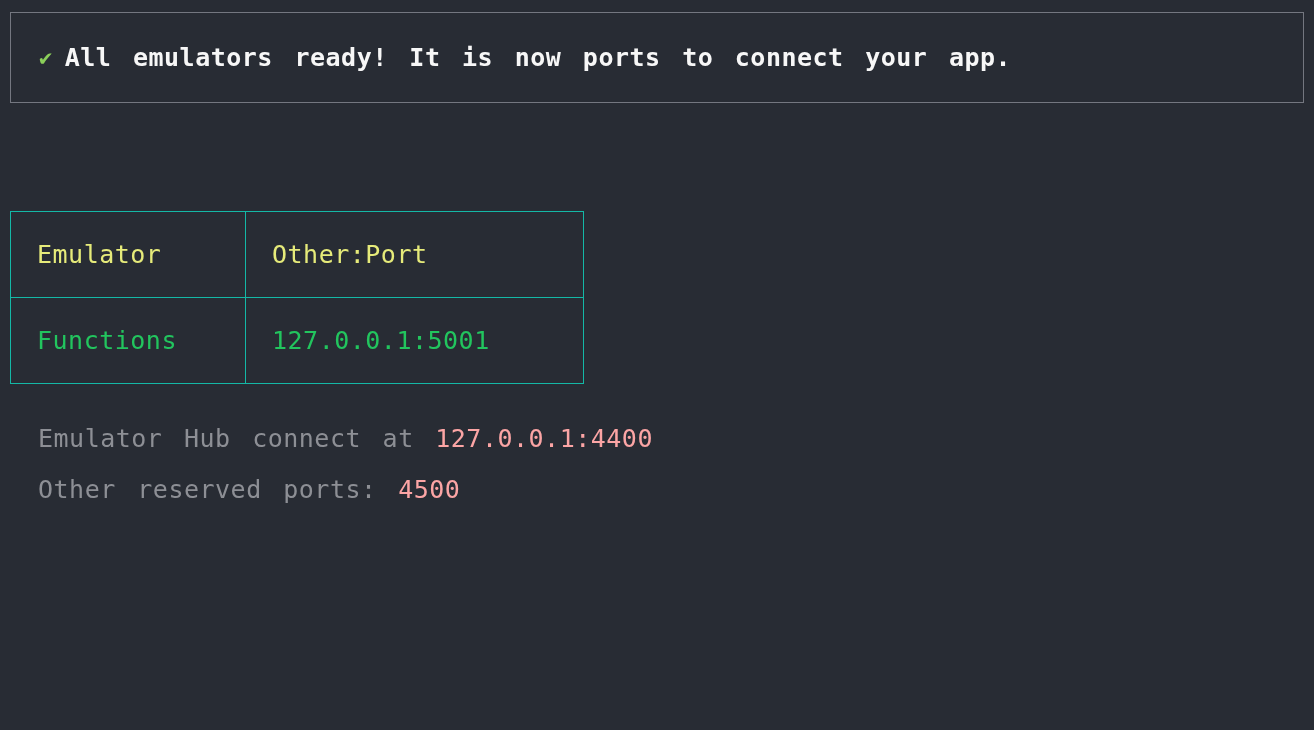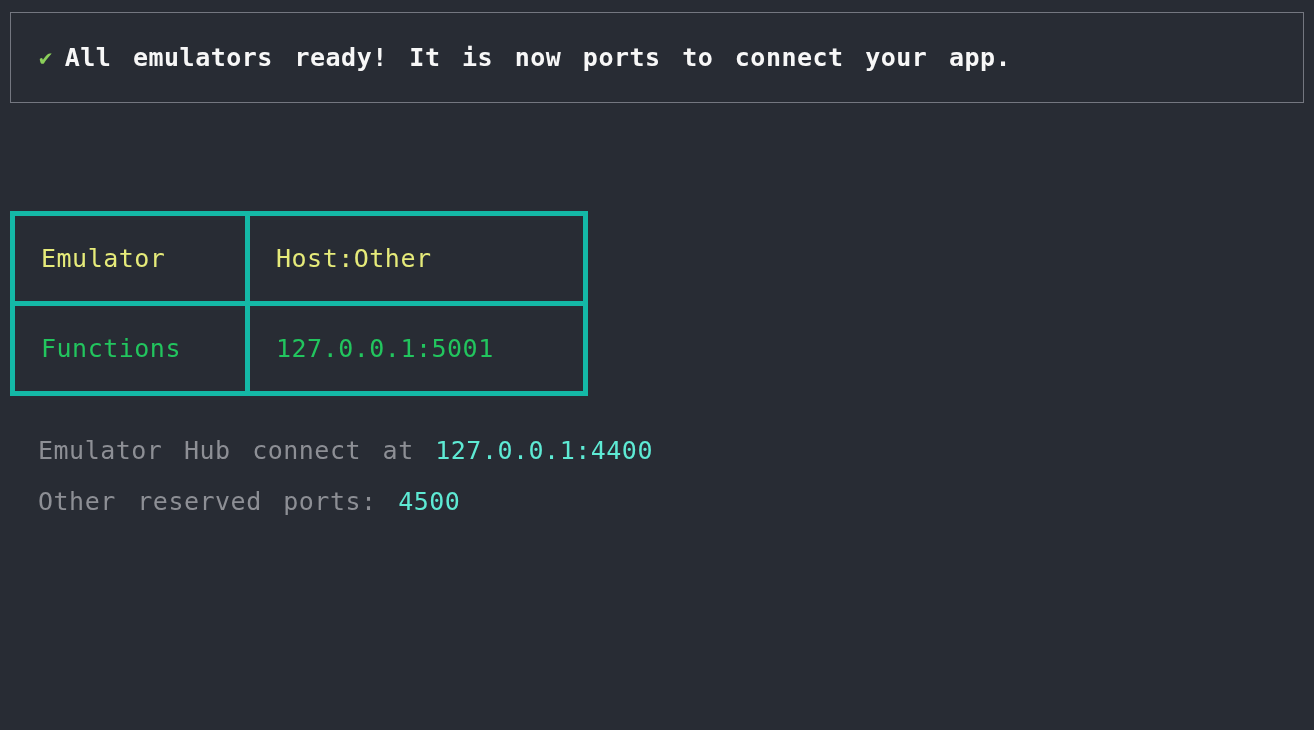--- a/index.html
+++ b/index.html
@@ -28,60 +28,60 @@
     .status-text {
       color: #f7f7f7;
       font-weight: 700;
       word-spacing: 6px;
     }
     .emu-table {
       border-collapse: collapse;
       margin-top: 108px;
     }
     .emu-table th, .emu-table td {
-      border: 5px solid #14b8a6;
+      border: 1px solid #14b8a6;
       padding: 28px 26px;
       text-align: left;
       font-weight: 400;
     }
     .emu-table th {
       color: #e6eb7a;
       font-weight: 400;
     }
     .emu-table td {
       color: #22c55e;
     }
     .col-emu { min-width: 235px; }
     .col-host { min-width: 338px; }
     .info-line {
       margin-top: 40px;
       padding-left: 28px;
       color: #8d8f95;
       word-spacing: 6px;
     }
     .info-line .bright {
-      color: #5eead4;
+      color: #fca5a5;
     }
     .info-line + .info-line {
       margin-top: 22px;
     }
   </style>
 </head>
 <body>
 
 <div class="status-box">
   <span class="check">✔</span>
   <span class="status-text">All emulators ready! It is now ports to connect your app.</span>
 </div>
 
 <table class="emu-table">
   <thead>
     <tr>
       <th class="col-emu">Emulator</th>
-      <th class="col-host">Host:Other</th>
+      <th class="col-host">Other:Port</th>
     </tr>
   </thead>
   <tbody>
     <tr>
       <td>Functions</td>
       <td>127.0.0.1:5001</td>
     </tr>
   </tbody>
 </table>
 

